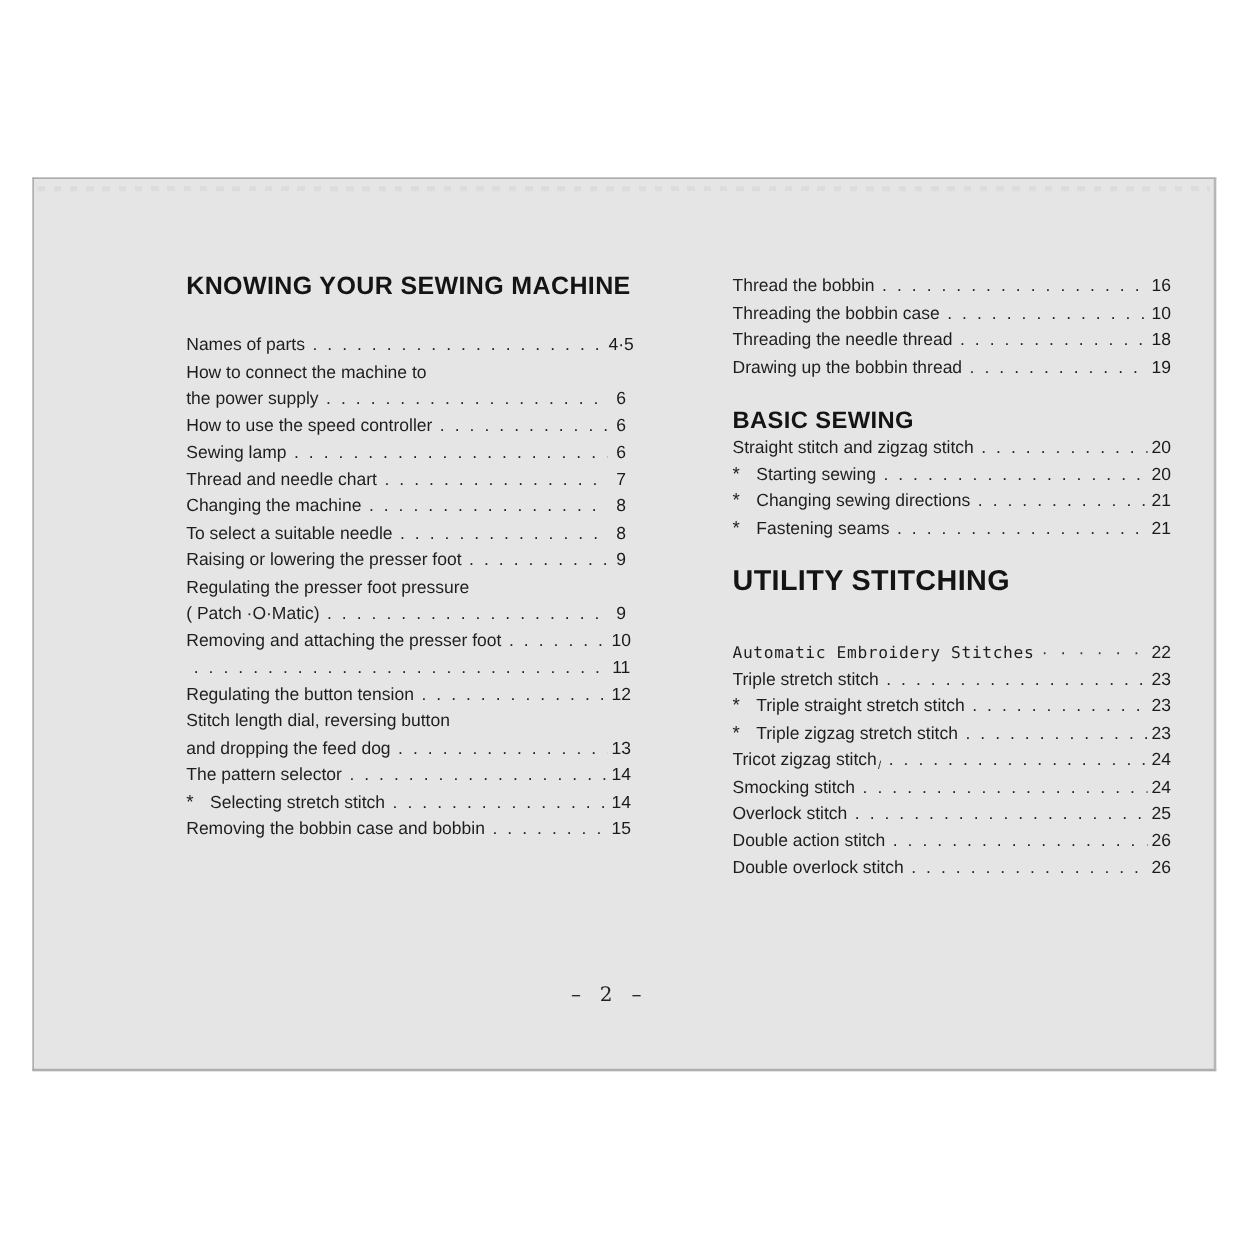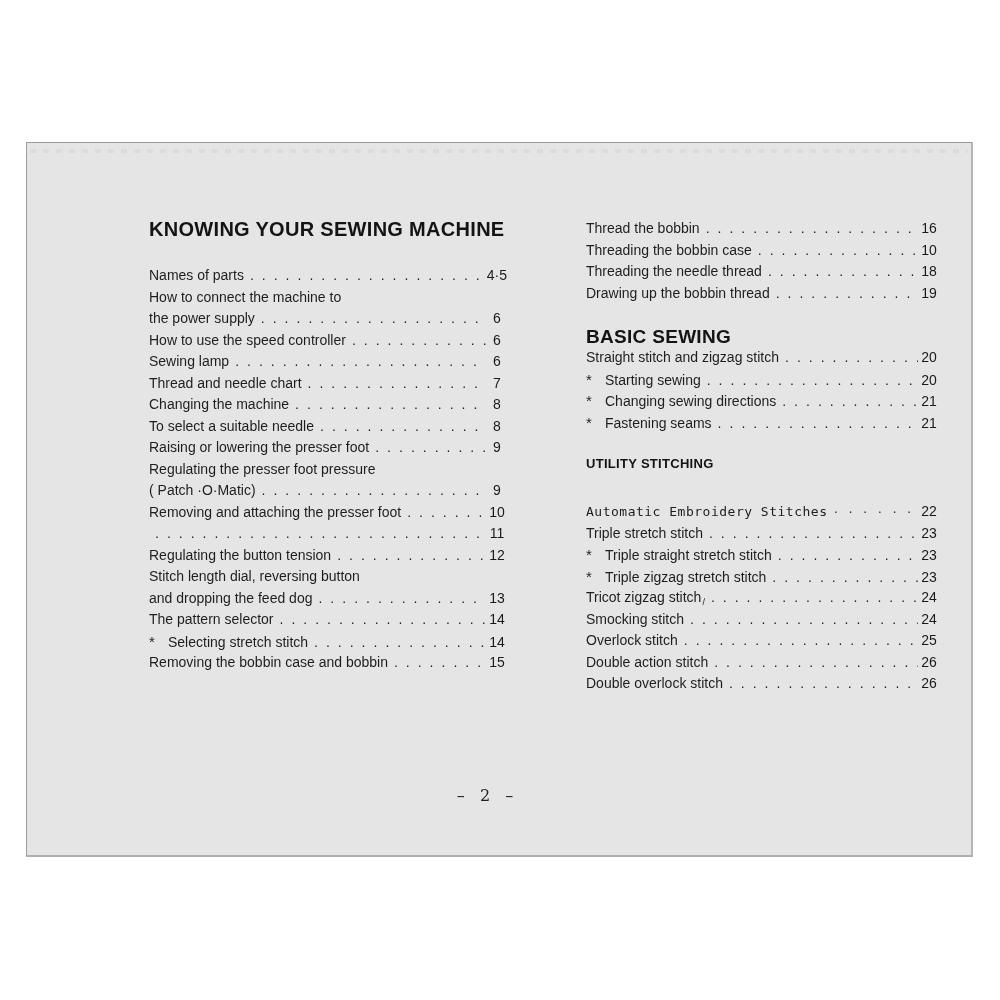--- a/index.html
+++ b/index.html
@@ -23,21 +23,21 @@
   }
   .col{position:absolute;}
   .col-left{left:122px;top:76px;width:358px;}
   .col-right{left:559px;top:75px;width:353px;}
   h1,h2{
     font-size:20px;font-weight:bold;color:#141414;
     letter-spacing:.3px;margin:0;line-height:20px;
   }
   .col-left h1{margin-bottom:26px;}
   h2.basic{margin-top:23px;font-size:19px;}
-  h2.utility{margin-top:21px;margin-bottom:27px;font-size:13px;}
+  h2.utility{margin-top:21px;margin-bottom:37px;font-size:23px;}
   .rows{display:block;}
   .row{
     display:flex;align-items:baseline;
     height:21.5px;line-height:21.5px;font-size:14px;white-space:nowrap;
   }
   .star{
     display:inline-block;width:19px;flex:0 0 19px;
     font-size:15px;color:#1e1e1e;
   }
   .lbl{flex:0 0 auto;}

